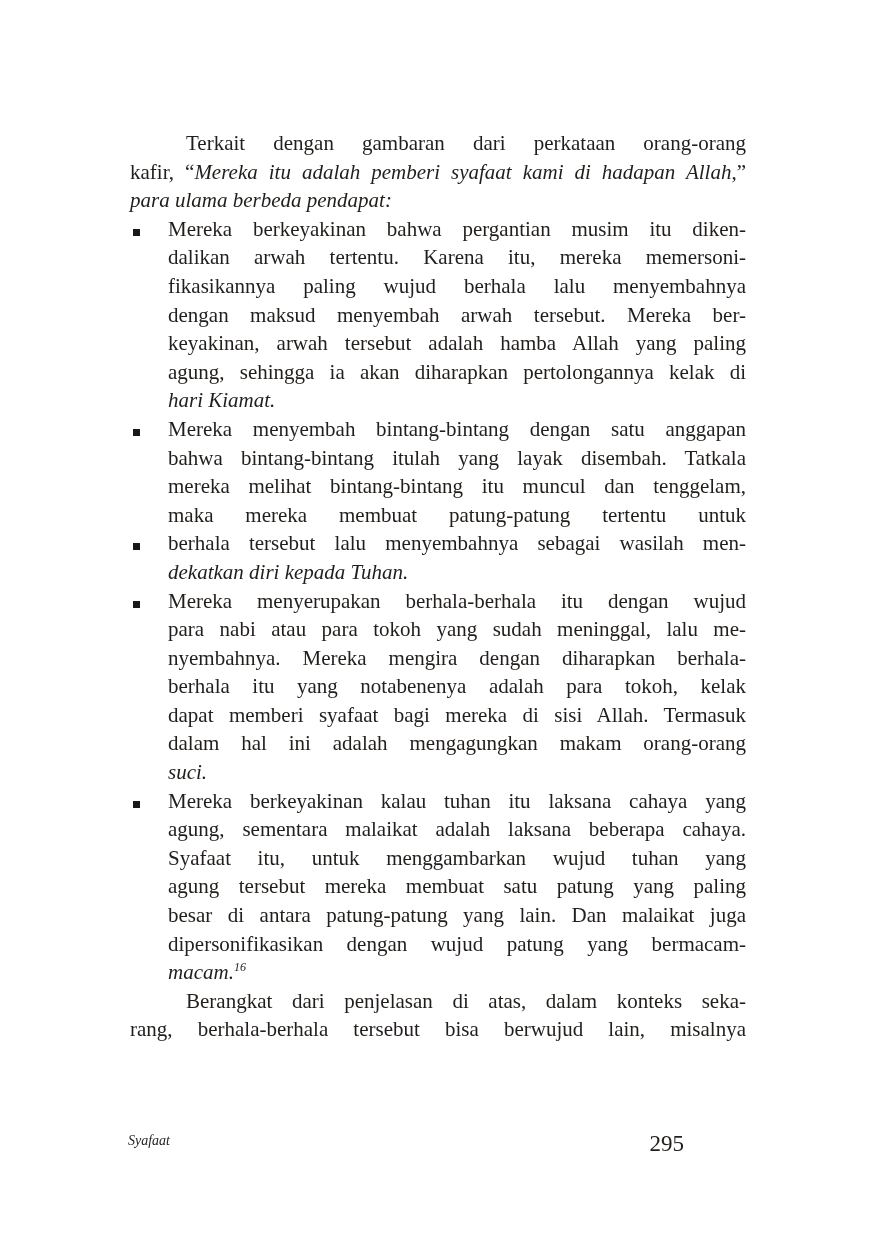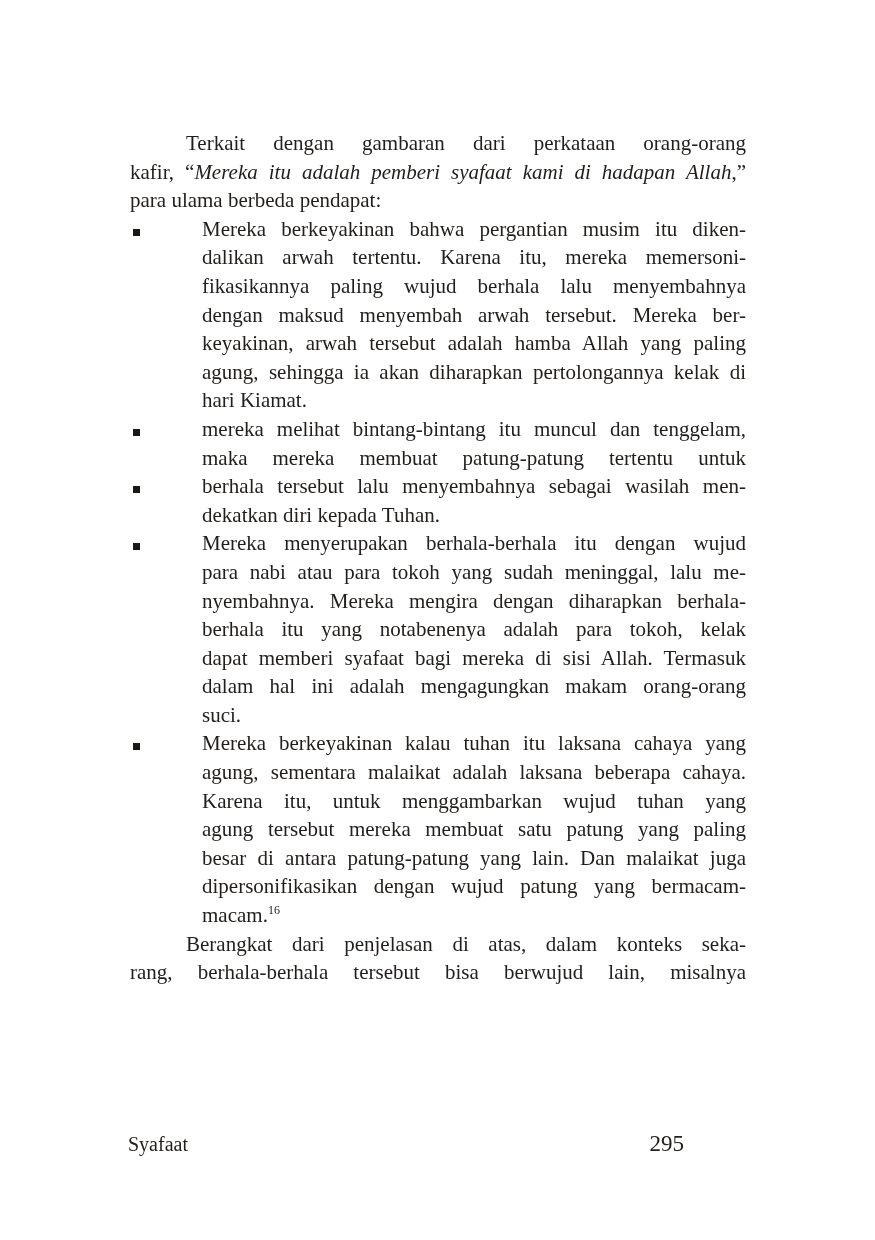--- a/index.html
+++ b/index.html
@@ -20,27 +20,27 @@
     font-size: 21px;
     line-height: 28.6px;
   }
   .line {
     text-align: justify;
     text-align-last: justify;
   }
   .line.last {
     text-align: left;
     text-align-last: auto;
+    font-style: italic;
   }
   .line.indent {
     padding-left: 56px;
   }
   .bullet {
     display: flex;
-    gap: 34px;
   }
   .bullet-marker {
     flex: 0 0 38px;
     padding-left: 3px;
     box-sizing: border-box;
   }
   .bullet-square {
     display: inline-block;
     width: 7px;
     height: 7px;
@@ -53,21 +53,22 @@
   }
   sup {
     font-size: 12px;
     line-height: 0;
     vertical-align: super;
   }
   .footer-left {
     position: absolute;
     left: 128px;
     top: 1133px;
-    font-size: 20px;
+    font-style: italic;
+    font-size: 14px;
   }
   .footer-right {
     position: absolute;
     right: 128px;
     top: 1131px;
     font-size: 23px;
   }
 </style>
 </head>
 <body>
@@ -87,20 +88,22 @@
           <div class="line"><span>fikasikannya paling wujud berhala lalu menyembahnya</span></div>
           <div class="line"><span>dengan maksud menyembah arwah tersebut. Mereka ber-</span></div>
           <div class="line"><span>keyakinan, arwah tersebut adalah hamba Allah yang paling</span></div>
           <div class="line"><span>agung, sehingga ia akan diharapkan pertolongannya kelak di</span></div>
           <div class="line last"><span>hari Kiamat.</span></div>
         </div>
       </div>
       <div class="bullet">
         <div class="bullet-marker"><span class="bullet-square"></span></div>
         <div class="bullet-text">
+          <div class="line"><span>Mereka menyembah bintang-bintang dengan satu anggapan</span></div>
+          <div class="line"><span>bahwa bintang-bintang itulah yang layak disembah. Tatkala</span></div>
           <div class="line"><span>mereka melihat bintang-bintang itu muncul dan tenggelam,</span></div>
           <div class="line"><span>maka mereka membuat patung-patung tertentu untuk</span></div>
         </div>
       </div>
       <div class="bullet">
         <div class="bullet-marker"><span class="bullet-square"></span></div>
         <div class="bullet-text">
           <div class="line"><span>berhala tersebut lalu menyembahnya sebagai wasilah men-</span></div>
           <div class="line last"><span>dekatkan diri kepada Tuhan.</span></div>
         </div>
@@ -115,21 +118,21 @@
           <div class="line"><span>dapat memberi syafaat bagi mereka di sisi Allah. Termasuk</span></div>
           <div class="line"><span>dalam hal ini adalah mengagungkan makam orang-orang</span></div>
           <div class="line last"><span>suci.</span></div>
         </div>
       </div>
       <div class="bullet">
         <div class="bullet-marker"><span class="bullet-square"></span></div>
         <div class="bullet-text">
           <div class="line"><span>Mereka berkeyakinan kalau tuhan itu laksana cahaya yang</span></div>
           <div class="line"><span>agung, sementara malaikat adalah laksana beberapa cahaya.</span></div>
-          <div class="line"><span>Karena itu, untuk menggambarkan wujud tuhan yang</span></div>
+          <div class="line"><span>Syafaat itu, untuk menggambarkan wujud tuhan yang</span></div>
           <div class="line"><span>agung tersebut mereka membuat satu patung yang paling</span></div>
           <div class="line"><span>besar di antara patung-patung yang lain. Dan malaikat juga</span></div>
           <div class="line"><span>dipersonifikasikan dengan wujud patung yang bermacam-</span></div>
           <div class="line last"><span>macam.</span><sup>16</sup></div>
         </div>
       </div>
       <div class="para">
         <div class="line indent"><span>Berangkat dari penjelasan di atas, dalam konteks seka-</span></div>
         <div class="line"><span>rang, berhala-berhala tersebut bisa berwujud lain, misalnya</span></div>
       </div>

